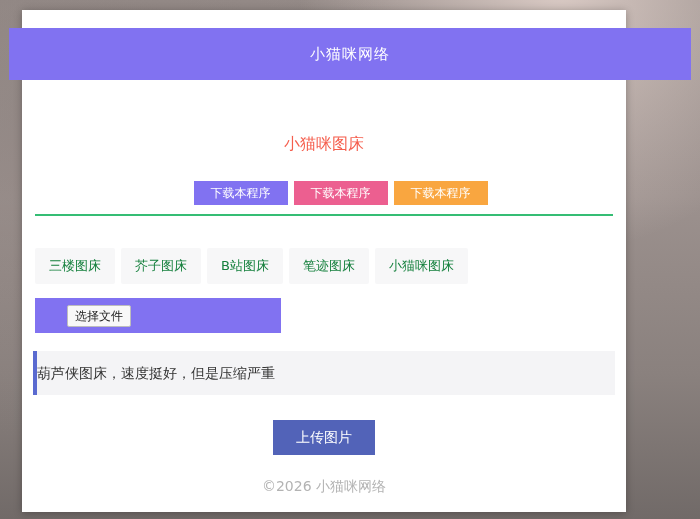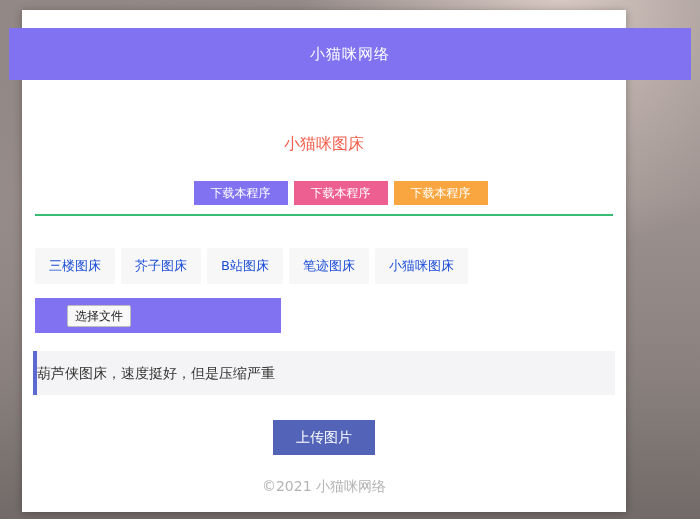--- a/index.html
+++ b/index.html
@@ -68,21 +68,21 @@
   .tabs {
     margin: 32px 13px 0 13px;
     display: flex;
     gap: 6px;
   }
   .tab {
     height: 36px;
     line-height: 36px;
     padding: 0 14px;
     background: #f7f7f8;
-    color: #1d4ed8;
+    color: #15803d;
     font-size: 13px;
     text-align: center;
     border-radius: 2px;
     cursor: pointer;
     white-space: nowrap;
   }
 
   .file-row {
     margin: 14px 13px 0 13px;
   }
@@ -178,15 +178,15 @@
   </div>
 
   <div class="notice">
     <span>葫芦侠图床，速度挺好，但是压缩严重</span>
   </div>
 
   <div class="upload-row">
     <button class="upload-btn">上传图片</button>
   </div>
 
-  <div class="footer">©2021 小猫咪网络</div>
+  <div class="footer">©2026 小猫咪网络</div>
 
 </div>
 
 </body></html>

